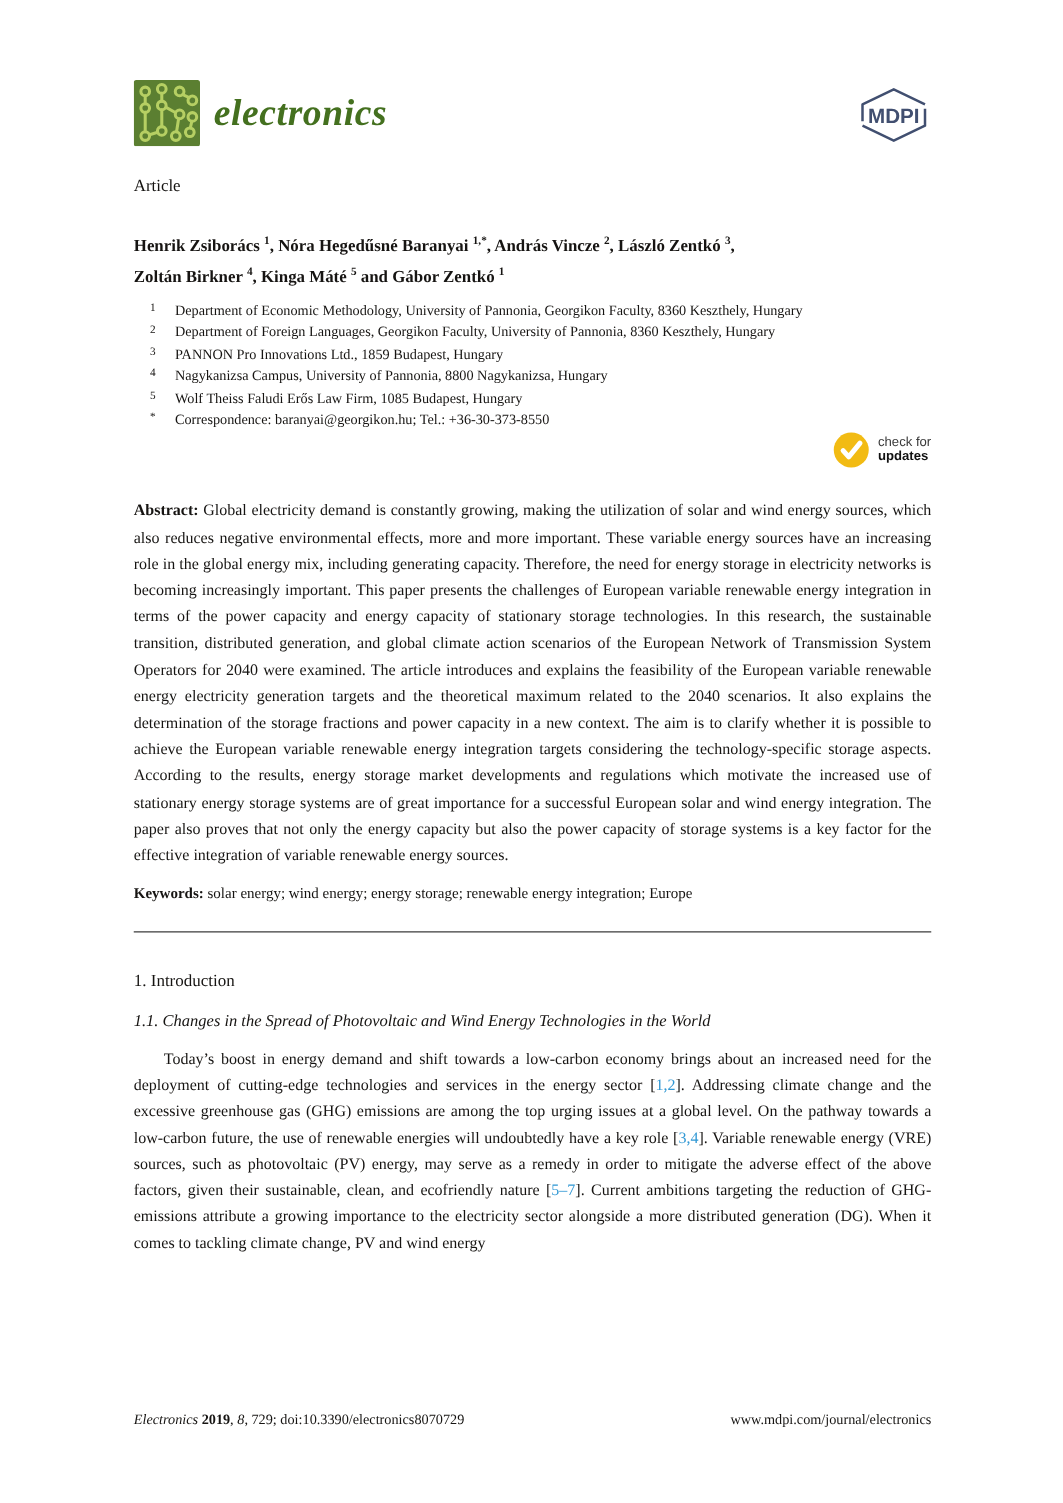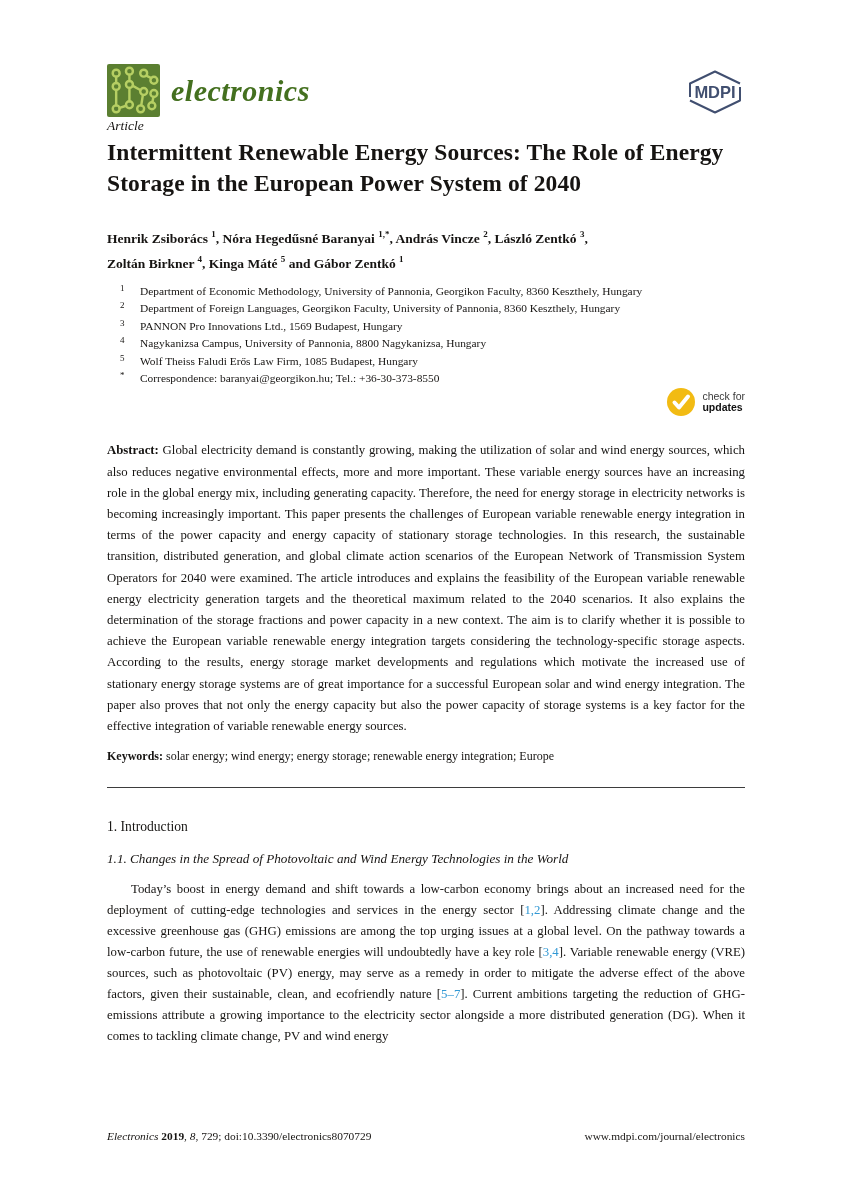--- a/index.html
+++ b/index.html
@@ -24,21 +24,21 @@
   .masthead { display: flex; justify-content: space-between; align-items: flex-start; height: 54px; }
   .brand { display: flex; align-items: center; gap: 11px; }
   .brand-logo { width: 53px; height: 53px; display: block; }
   .brand-word {
     font-family: "Liberation Serif", serif;
     font-style: italic; font-weight: bold;
     font-size: 30px; color: #44701f; letter-spacing: 0.5px;
   }
   .mdpi-logo { width: 60px; height: 44px; margin-top: 6px; }
   
-  .article-label { font-style: italic; font-size: 13.5px; }
+  .article-label { margin-top: 23px; font-size: 13.5px; }
   .title { margin-top: 3px; font-size: 23.5px; font-weight: bold; line-height: 31px; letter-spacing: 0.1px; }
   .authors { margin-top: 25px; font-size: 13.5px; font-weight: bold; line-height: 20px; }
   .authors sup { font-size: 9px; }
   
   .affils { margin-top: 10px; font-size: 11.4px; }
   .affil-row { display: flex; line-height: 17.4px; }
   .affil-marker { flex: none; width: 20px; padding-left: 13px; font-size: 9px; transform: translateY(-3px); }
   .affil-text { flex: 1; }
   
   .received-row { position: relative; margin-top: 14px; font-size: 11.6px; height: 16px; }
@@ -109,39 +109,38 @@
       <svg class="mdpi-logo" viewBox="0 0 60 44">
         <g fill="none" stroke="#414f70" stroke-width="2" stroke-linejoin="round">
           <path d="M5,27 L5,13.5 L30,1.5 L55,13.5"></path>
           <path d="M55,17 L55,30.5 L30,42.5 L5,30.5"></path>
         </g>
         <text x="30" y="28" text-anchor="middle" font-family="Liberation Sans, sans-serif" font-weight="bold" font-size="16.5" fill="#414f70">MDPI</text>
       </svg>
     </div>
 
     <div class="article-label">Article</div>
-    <h1 class="title" style="margin:3px 0 0 0;">Intermittent Renewable Energy Sources: The Role of Energy Storage in the European Power System of 2040</h1>
 
     <div class="authors">
       <div><span>Henrik Zsiborács</span> <sup>1</sup>, <span>Nóra Hegedűsné Baranyai</span> <sup>1,*</sup>, <span>András Vincze</span> <sup>2</sup>, <span>László Zentkó</span> <sup>3</sup>,</div>
       <div><span>Zoltán Birkner</span> <sup>4</sup>, <span>Kinga Máté</span> <sup>5</sup> and <span>Gábor Zentkó</span> <sup>1</sup></div>
     </div>
 
     <div class="affils">
         <div class="affil-row">
           <span class="affil-marker">1</span>
           <span class="affil-text">Department of Economic Methodology, University of Pannonia, Georgikon Faculty, 8360 Keszthely, Hungary</span>
         </div>
         <div class="affil-row">
           <span class="affil-marker">2</span>
           <span class="affil-text">Department of Foreign Languages, Georgikon Faculty, University of Pannonia, 8360 Keszthely, Hungary</span>
         </div>
         <div class="affil-row">
           <span class="affil-marker">3</span>
-          <span class="affil-text">PANNON Pro Innovations Ltd., 1569 Budapest, Hungary</span>
+          <span class="affil-text">PANNON Pro Innovations Ltd., 1859 Budapest, Hungary</span>
         </div>
         <div class="affil-row">
           <span class="affil-marker">4</span>
           <span class="affil-text">Nagykanizsa Campus, University of Pannonia, 8800 Nagykanizsa, Hungary</span>
         </div>
         <div class="affil-row">
           <span class="affil-marker">5</span>
           <span class="affil-text">Wolf Theiss Faludi Erős Law Firm, 1085 Budapest, Hungary</span>
         </div>
         <div class="affil-row">

